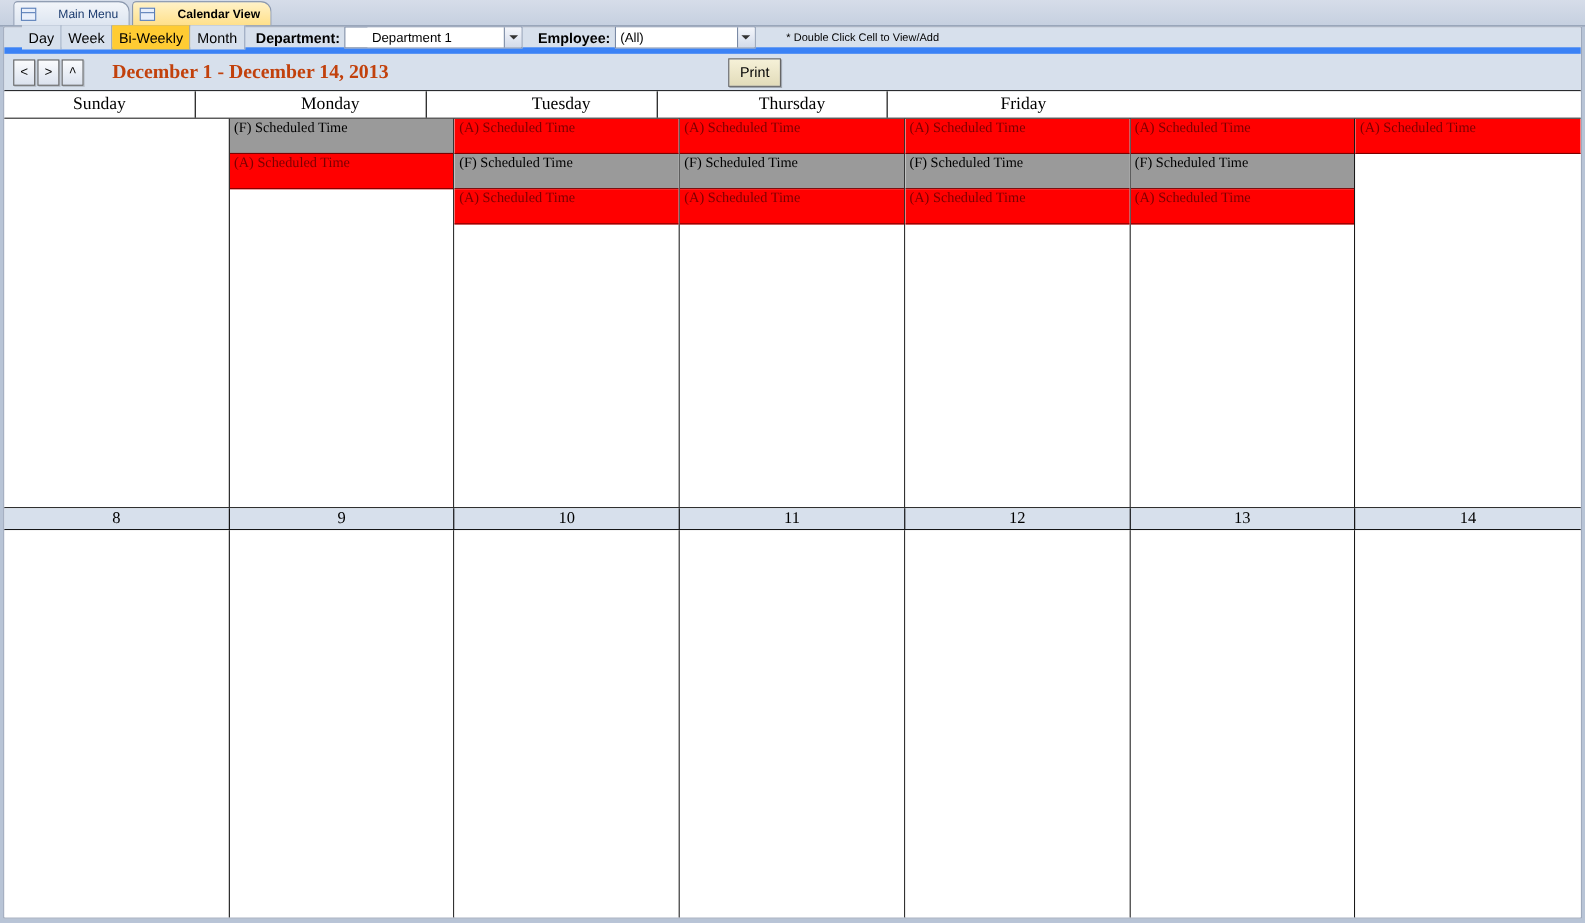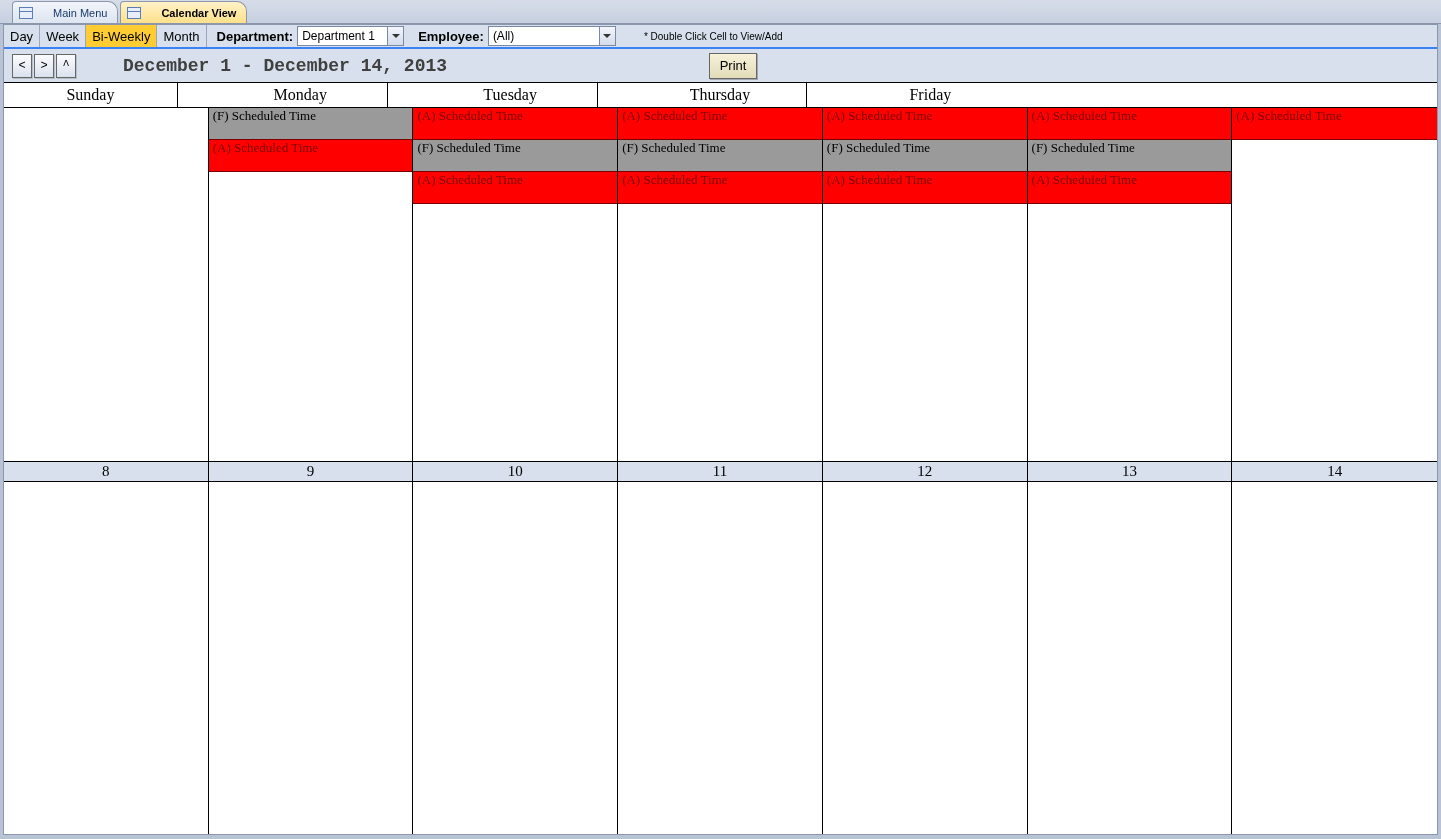--- a/index.html
+++ b/index.html
@@ -9,34 +9,34 @@
   .tabs { display: flex; align-items: flex-end; height: 24px; padding-left: 12px; background: linear-gradient(#d6dde9, #c6d0e0); border-bottom: 1px solid #8a97ad; }
   .tab { display: flex; align-items: center; gap: 20px; height: 22px; padding: 0 10px 0 6px; border: 1px solid #8a97ad; border-bottom: none; border-top-left-radius: 4px; border-top-right-radius: 10px; margin-right: 2px; background: linear-gradient(#f2f5fa, #dde5f0); font-size: 11px; color: #1a3a6e; cursor: default; }
   .tab.active { background: linear-gradient(#fff2c8, #ffe08a); font-weight: bold; color: #000; }
   .tab .ticon { width: 14px; height: 12px; border: 1px solid #5a7fb8; background: #e8effb; position: relative; }
   .tab .ticon::before { content:""; position:absolute; left:0; right:0; top:3px; height:1px; background:#5a7fb8; }
 
   
   .frame { border: 1px solid #8a97ad; background: #fff; margin: 0 3px; height: calc(839px - 24px - 4px); display: flex; flex-direction: column; }
 
   
-  .toolbar { display:flex; align-items:center; height: 24px; border-bottom: 2px solid #3b82f6; background: #d7e0ec; font-size: 13px; }
+  .toolbar { display:flex; align-items:center; height: 24px; border-bottom: 6px solid #3b82f6; background: #d7e0ec; font-size: 13px; padding-left: 16px; }
   .vbtn { height: 22px; display:flex; align-items:center; padding: 0 6px; border-right: 1px solid #9aa7bd; background:#d7e0ec; cursor:pointer; }
   .vbtn.sel { background: #ffcc33; }
   .tlabel { padding: 0 4px 0 10px; font-weight: bold; }
   .combo { display:flex; align-items:center; height:20px; border:1px solid #7a8aa5; background:#fff; margin-right:4px; }
   .combo input { border:none; outline:none; height:18px; font-size:12px; padding:0 4px; }
   .combo .cbtn { width:16px; height:18px; border-left:1px solid #7a8aa5; background:linear-gradient(#f4f6fb,#d3dbea); display:flex; align-items:center; justify-content:center; cursor:pointer; }
   .combo .cbtn::after { content:""; border-left:4px solid transparent; border-right:4px solid transparent; border-top:4px solid #333; }
   .hint { margin-left: 24px; font-size:10px; color:#000; }
 
   
   .navrow { display:flex; align-items:center; height: 34px; border-bottom: 1px solid #000; background:#d7e0ec; padding-left:8px; gap:2px; }
   .navbtn { width:20px; height:24px; border:1px solid #666; background:linear-gradient(#fafbfd,#dbe2ee); display:flex; align-items:center; justify-content:center; font-family:"Courier New",monospace; font-size:12px; cursor:pointer; box-shadow:1px 1px 0 rgba(0,0,0,.15);}
-  .range-title { font-family:Liberation Mono, monospace; font-weight:bold; font-size:18px; margin-left: 45px; color:#404040; flex:0 0 auto; }
+  .range-title { font-family:Liberation Serif, serif; font-weight:bold; font-size:18px; margin-left: 24px; color:#c2410c; flex:0 0 auto; }
   .printbtn { margin-left:auto; margin-right:auto; position:relative; left:-210px; height:26px; padding:0 10px; border:1px solid #666; background:linear-gradient(#f6f1d8,#e2dcba); font-size:13px; cursor:pointer; box-shadow:1px 1px 0 rgba(0,0,0,.25); }
 
   
   .wkhdr { display:grid; grid-template-columns: repeat(7,1fr); background:#fff; border-bottom:1px solid #000;gap:36px; }
   .wkhdr > div { text-align:center; font-family:"Times New Roman",serif; font-size:16px; padding:3px 0; border-right:1px solid #000; }
   .wkhdr > div:last-child { border-right:none; }
 
   
   .daterow { display:grid; grid-template-columns: repeat(7,1fr); background:#d7e0ec; border-bottom:1px solid #000; }
   .daterow > div { text-align:center; font-family:"Times New Roman",serif; font-size:15px; padding:1px 0; border-right:1px solid #000; }
@@ -78,21 +78,21 @@
       </div>
     <div class="vbtn sel">
         <span>Bi-Weekly</span>
       </div>
     <div class="vbtn">
         <span>Month</span>
       </div>
 
     <span class="tlabel">Department:</span>
     <div class="combo">
-      <input type="text" style="width: 89px;" value="Department 1">
+      <input type="text" style="width: 124px; margin-left: 20px;" value="Department 1">
       <div class="cbtn"></div>
     </div>
 
     <span class="tlabel">Employee:</span>
     <div class="combo">
       <input type="text" style="width: 110px;" value="(All)">
       <div class="cbtn"></div>
     </div>
 
     <span class="hint">* Double Click Cell to View/Add</span>

